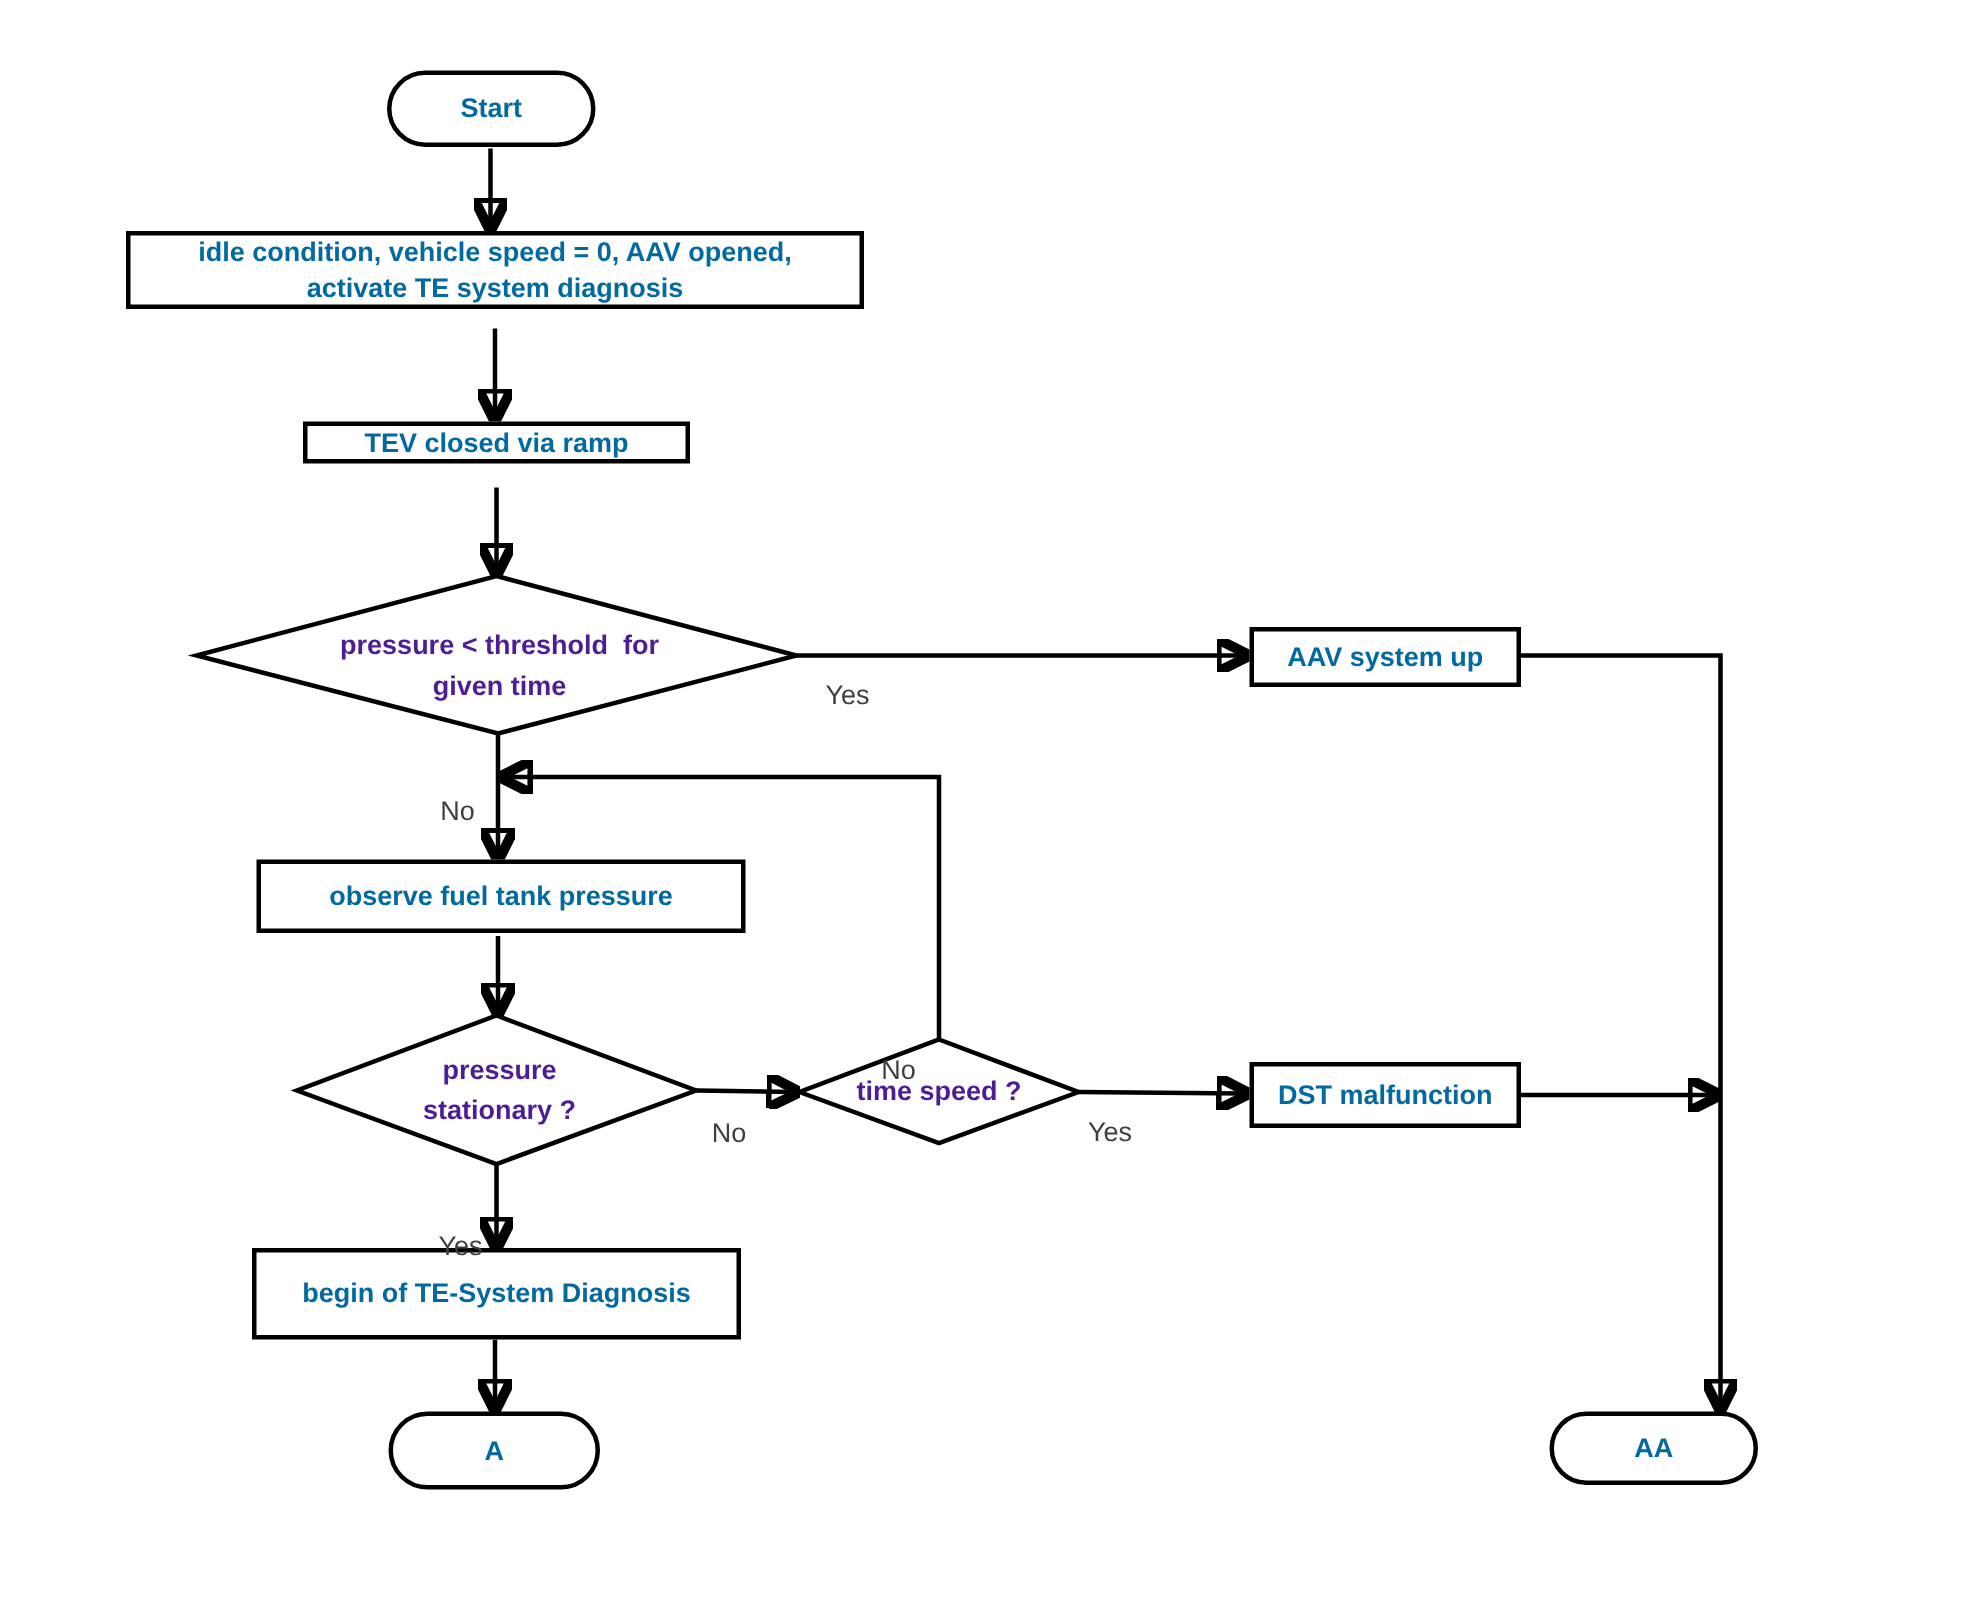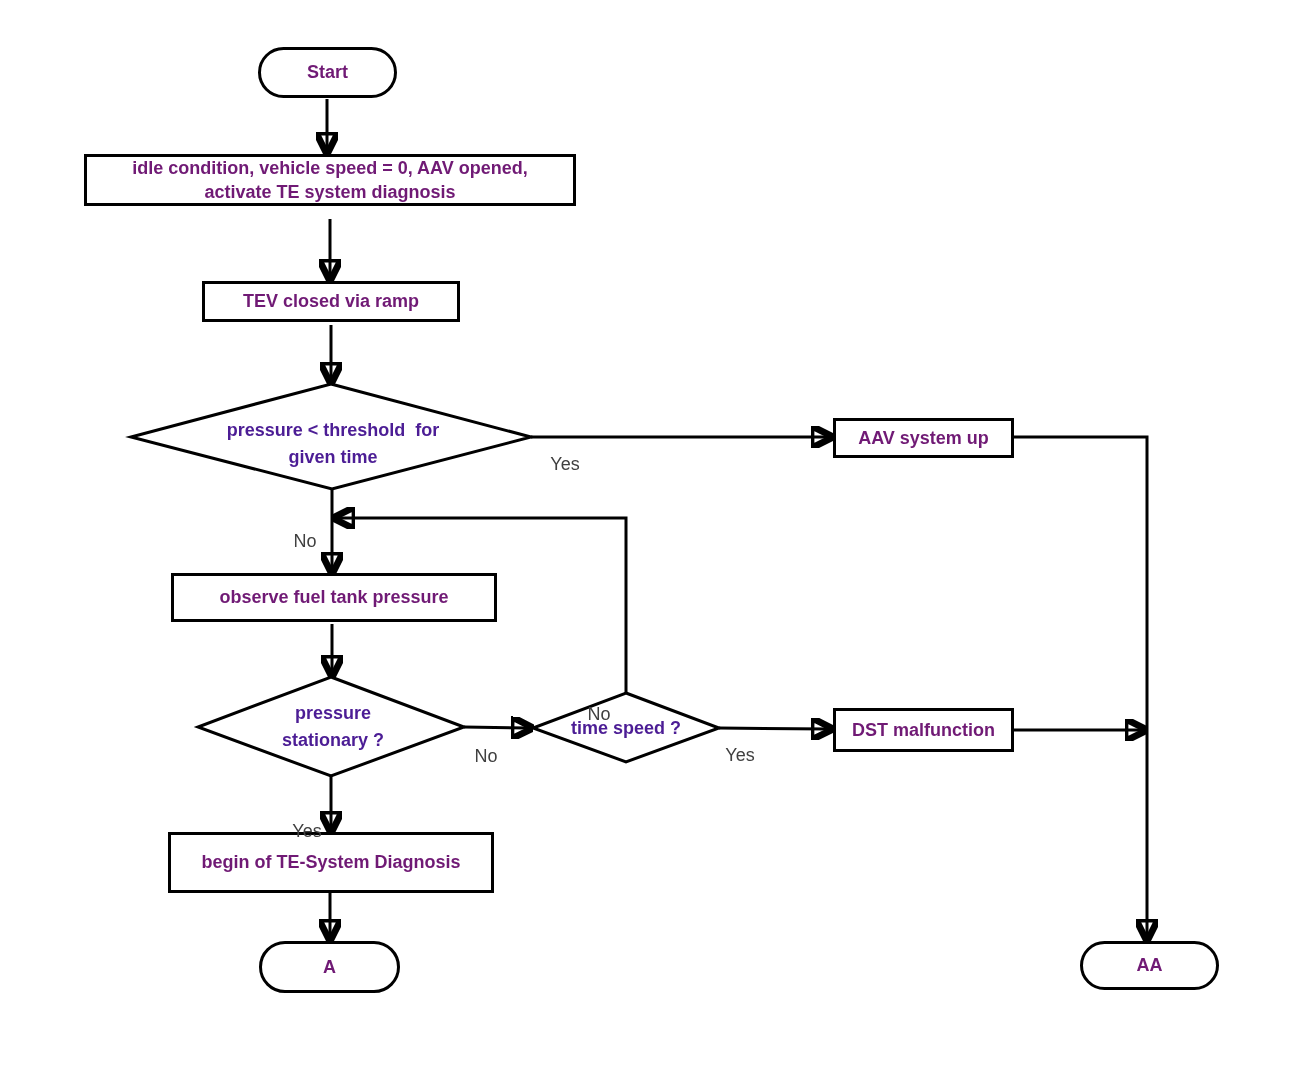--- a/index.html
+++ b/index.html
@@ -19,21 +19,21 @@
     position: absolute;
     background: #fff;
     border: 3px solid #000;
     display: flex;
     align-items: center;
     justify-content: center;
     text-align: center;
     font-weight: bold;
     font-size: 18px;
     line-height: 1.35;
-    color: #701a75;
+    color: #0369a1;
     white-space: pre-wrap;
   }
   .terminal { border-radius: 26px; }
   .dlabel {
     position: absolute;
     transform: translate(-50%, -50%);
     text-align: center;
     font-weight: bold;
     font-size: 18px;
     line-height: 1.5;
@@ -80,29 +80,29 @@
     <polygon points="331,677 464,727 331,776 198,727"></polygon>
     <polygon points="626,693 719,728 626,762 533,728"></polygon>
   </svg>
 
   <div class="node terminal" style="left:258px; top:47px; width:139px; height:51px;">
     <span>Start</span>
   </div>
   <div class="node terminal" style="left:259px; top:941px; width:141px; height:52px;">
     <span>A</span>
   </div>
-  <div class="node terminal" style="left:1080px; top:941px; width:139px; height:49px;">
+  <div class="node terminal" style="left:1033px; top:941px; width:139px; height:49px;">
     <span>AA</span>
   </div>
 
   <div class="node" style="left:84px; top:154px; width:492px; height:52px;">
     <span>idle condition, vehicle speed = 0, AAV opened,
 activate TE system diagnosis</span>
   </div>
-  <div class="node" style="left:202px; top:281px; width:258px; height:41px;">
+  <div class="node" style="left:202px; top:281px; width:258px; height:28px;">
     <span>TEV closed via ramp</span>
   </div>
   <div class="node" style="left:833px; top:418px; width:181px; height:40px;">
     <span>AAV system up</span>
   </div>
   <div class="node" style="left:171px; top:573px; width:326px; height:49px;">
     <span>observe fuel tank pressure</span>
   </div>
   <div class="node" style="left:168px; top:832px; width:326px; height:61px;">
     <span>begin of TE-System Diagnosis</span>

